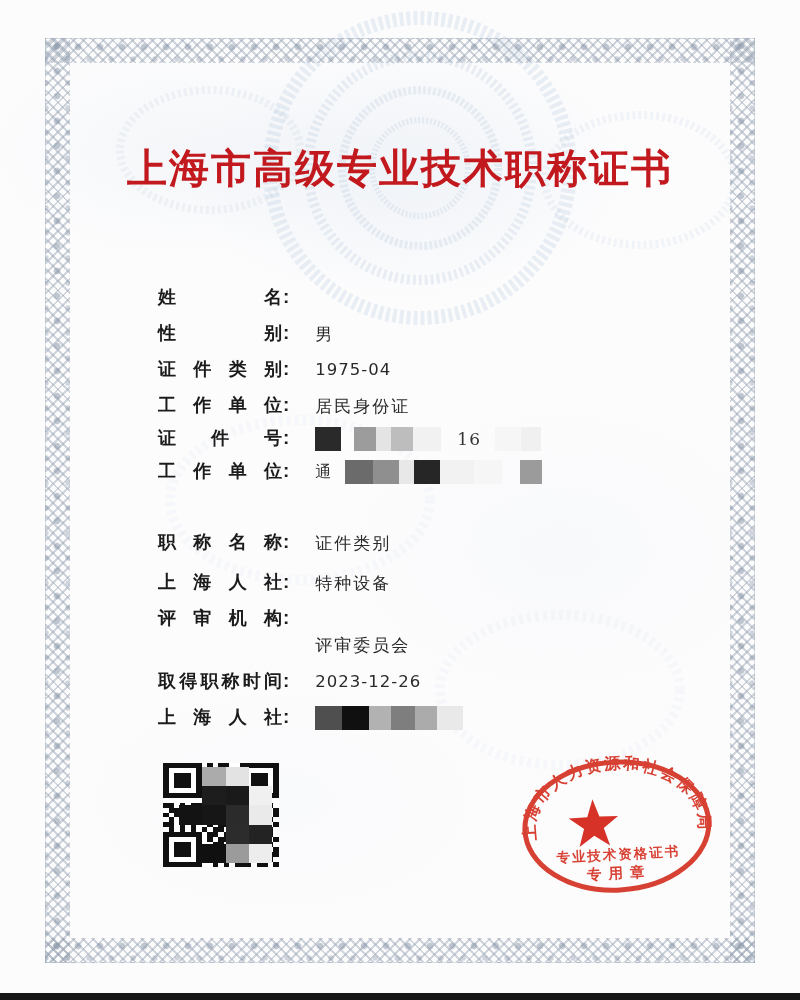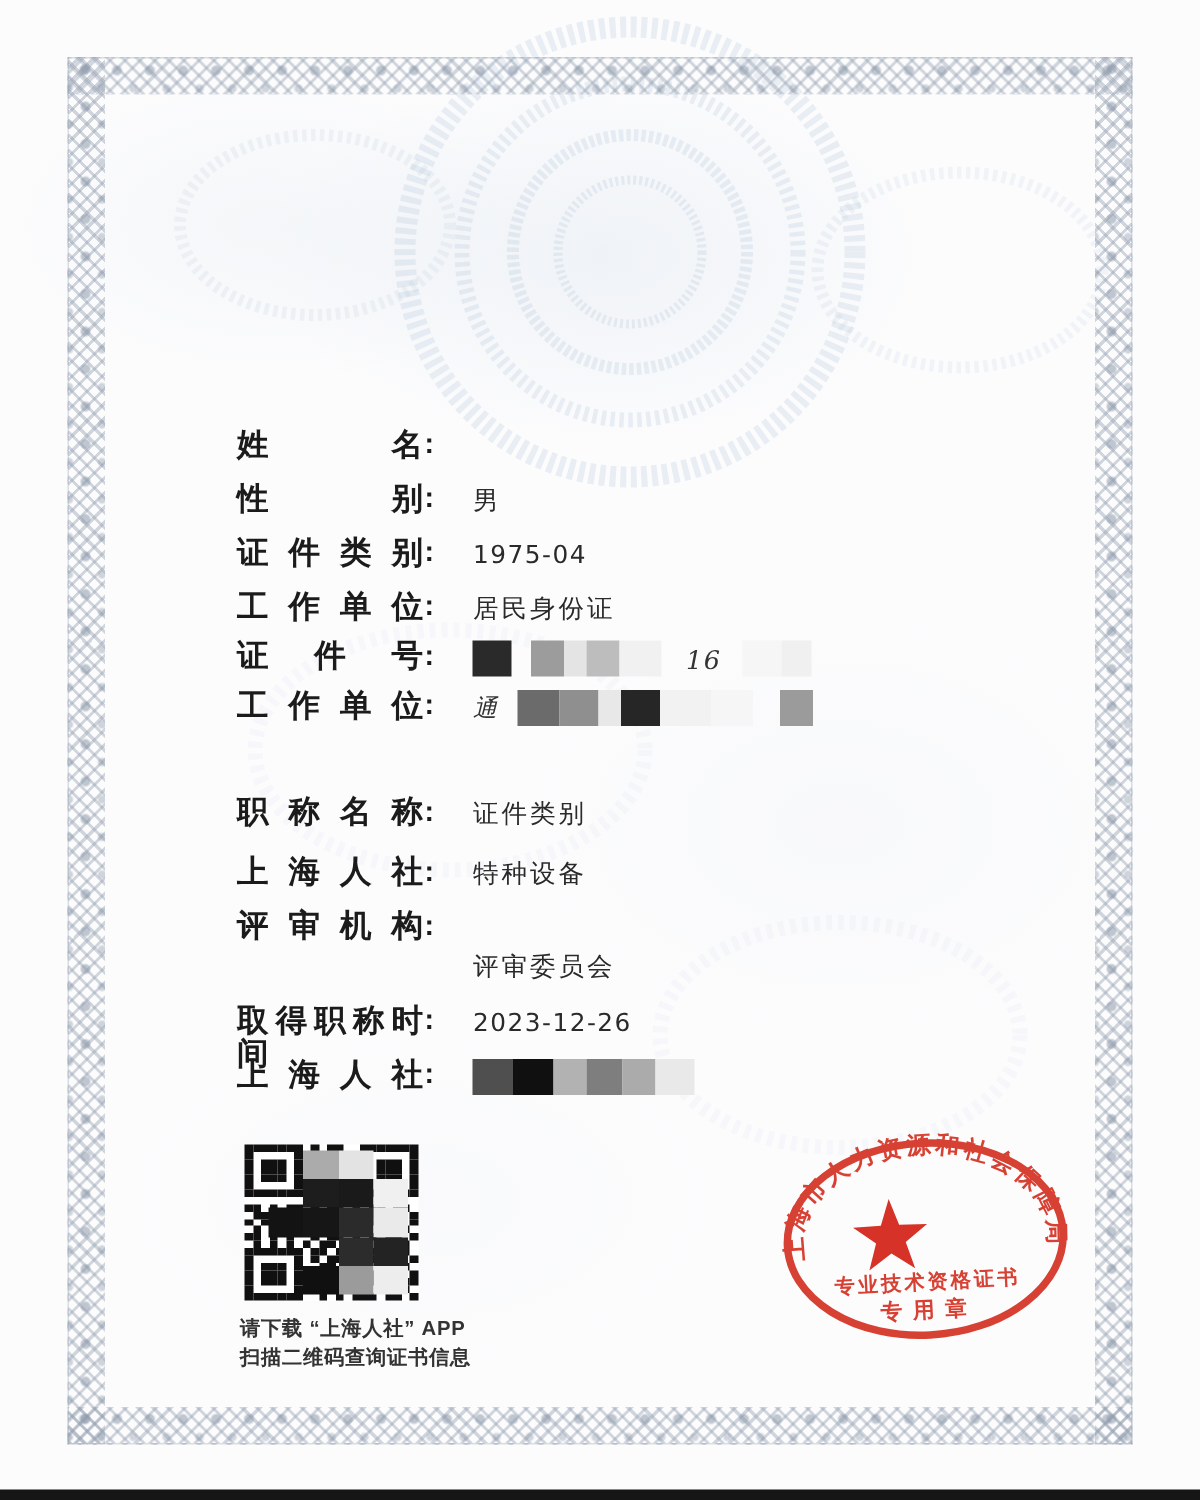--- a/index.html
+++ b/index.html
@@ -37,32 +37,32 @@
 
   .title {
     position:absolute; left:0; right:0; top:141px;
     text-align:center; font-size:40px; font-weight:bold;
     letter-spacing:2px; color:#c2191e;
     font-family:"Liberation Sans", sans-serif;
   }
 
   .row { position:absolute; left:158px; display:flex; align-items:flex-start; }
   .lbl {
-    display:inline-block; width:124px; font-size:21px; font-weight:bold;
+    display:inline-block; width:124px; font-size:18px; font-weight:bold;
     color:#1b1b1b; text-align:justify; text-align-last:justify; line-height:22px;
   }
   .colon { font-size:19px; font-weight:bold; color:#1b1b1b; line-height:22px; margin-left:1px; }
   .val {
     margin-left:26px; font-size:17px; color:#2a2a2a; line-height:22px;
     letter-spacing:2px; font-family:"DejaVu Serif", serif; margin-top:1px;
   }
   .val.mono-date { font-family:"DejaVu Sans", sans-serif; letter-spacing:1px; font-size:16.5px; }
   .val.two-line { line-height:27px; margin-top:-2px; }
 
-  .pxrow { margin-left:26px; display:flex; align-items:flex-end; height:24px; margin-top:0;font-style:italic; }
+  .pxrow { margin-left:26px; display:flex; align-items:center; height:24px; margin-top:0; }
   .pxrow .px { height:24px; flex:none; }
   .pxrow .txt { font-size:17px; color:#333; font-family:"DejaVu Serif", serif; letter-spacing:1px; margin-left:16px; margin-right:14px; }
   .pxrow .prefix { font-size:16px; color:#333; font-family:"DejaVu Serif", serif; margin-right:2px; line-height:24px; }
 
   
   .qr-wrap { position:absolute; left:163px; top:763px; width:116px; height:104px; }
   .qr { display:grid; width:116px; height:104px; grid-template-columns:repeat(21,1fr); grid-auto-rows:1fr; background:#fff; }
   .qr .on { background:#101010; }
   .qr-overlay {
     position:absolute; left:14%; top:4%; width:80%; height:92%;
@@ -97,20 +97,21 @@
     </g>
   </svg>
 
   <div class="frame">
     <div class="strip top"></div>
     <div class="strip bottom"></div>
     <div class="strip left"></div>
     <div class="strip right"></div>
   </div>
 
+  <div class="title">上海市高级专业技术职称证书</div>
 
   <div class="row" style="top:286px">
     <span class="lbl">姓名</span>
       <span class="colon">:</span>
     <span class="val"></span>
   </div>
   <div class="row" style="top:322px">
     <span class="lbl">性别</span>
       <span class="colon">:</span>
     <span class="val">男</span>
@@ -659,24 +660,20 @@
         <div></div>
         <div></div>
         <div style="background: rgb(44, 44, 44);"></div>
         <div style="background: rgb(35, 35, 35);"></div>
         <div></div>
         <div style="background: rgb(16, 16, 16);"></div>
         <div style="background: rgb(155, 155, 155);"></div>
         <div style="background: rgb(237, 237, 237);"></div>
       </div>
   </div>
-  <div class="qr-caption">
-    <div>请下载 “上海人社” APP</div>
-    <div>扫描二维码查询证书信息</div>
-  </div>
 
   <svg class="seal" viewBox="0 0 210 152">
     <ellipse cx="104" cy="73" rx="92" ry="64" fill="none" stroke="#d6382a" stroke-width="5"></ellipse>
     <path id="sealArc" d="M 28,94 A 82,57 0 1 1 180,94" fill="none" stroke="none"></path>
     <text font-size="16" fill="#d6382a" font-weight="bold" letter-spacing="2.5" font-family="Liberation Sans, sans-serif">
       <textPath href="#sealArc" startOffset="50%" text-anchor="middle">上海市人力资源和社会保障局</textPath>
     </text>
     <polygon fill="#d6281c" points="81,45 87.1,62.6 105.7,63 90.9,74.2 96.3,92 81,81.4 65.7,92 71.1,74.2 56.3,63 74.9,62.6"></polygon>
     <text x="104" y="106" font-size="13.5" fill="#d6382a" font-weight="bold" letter-spacing="2" text-anchor="middle" font-family="Liberation Sans, sans-serif">专业技术资格证书</text>
     <text x="104" y="125" font-size="14.5" fill="#d6382a" font-weight="bold" letter-spacing="7" text-anchor="middle" font-family="Liberation Sans, sans-serif">专用章</text>

